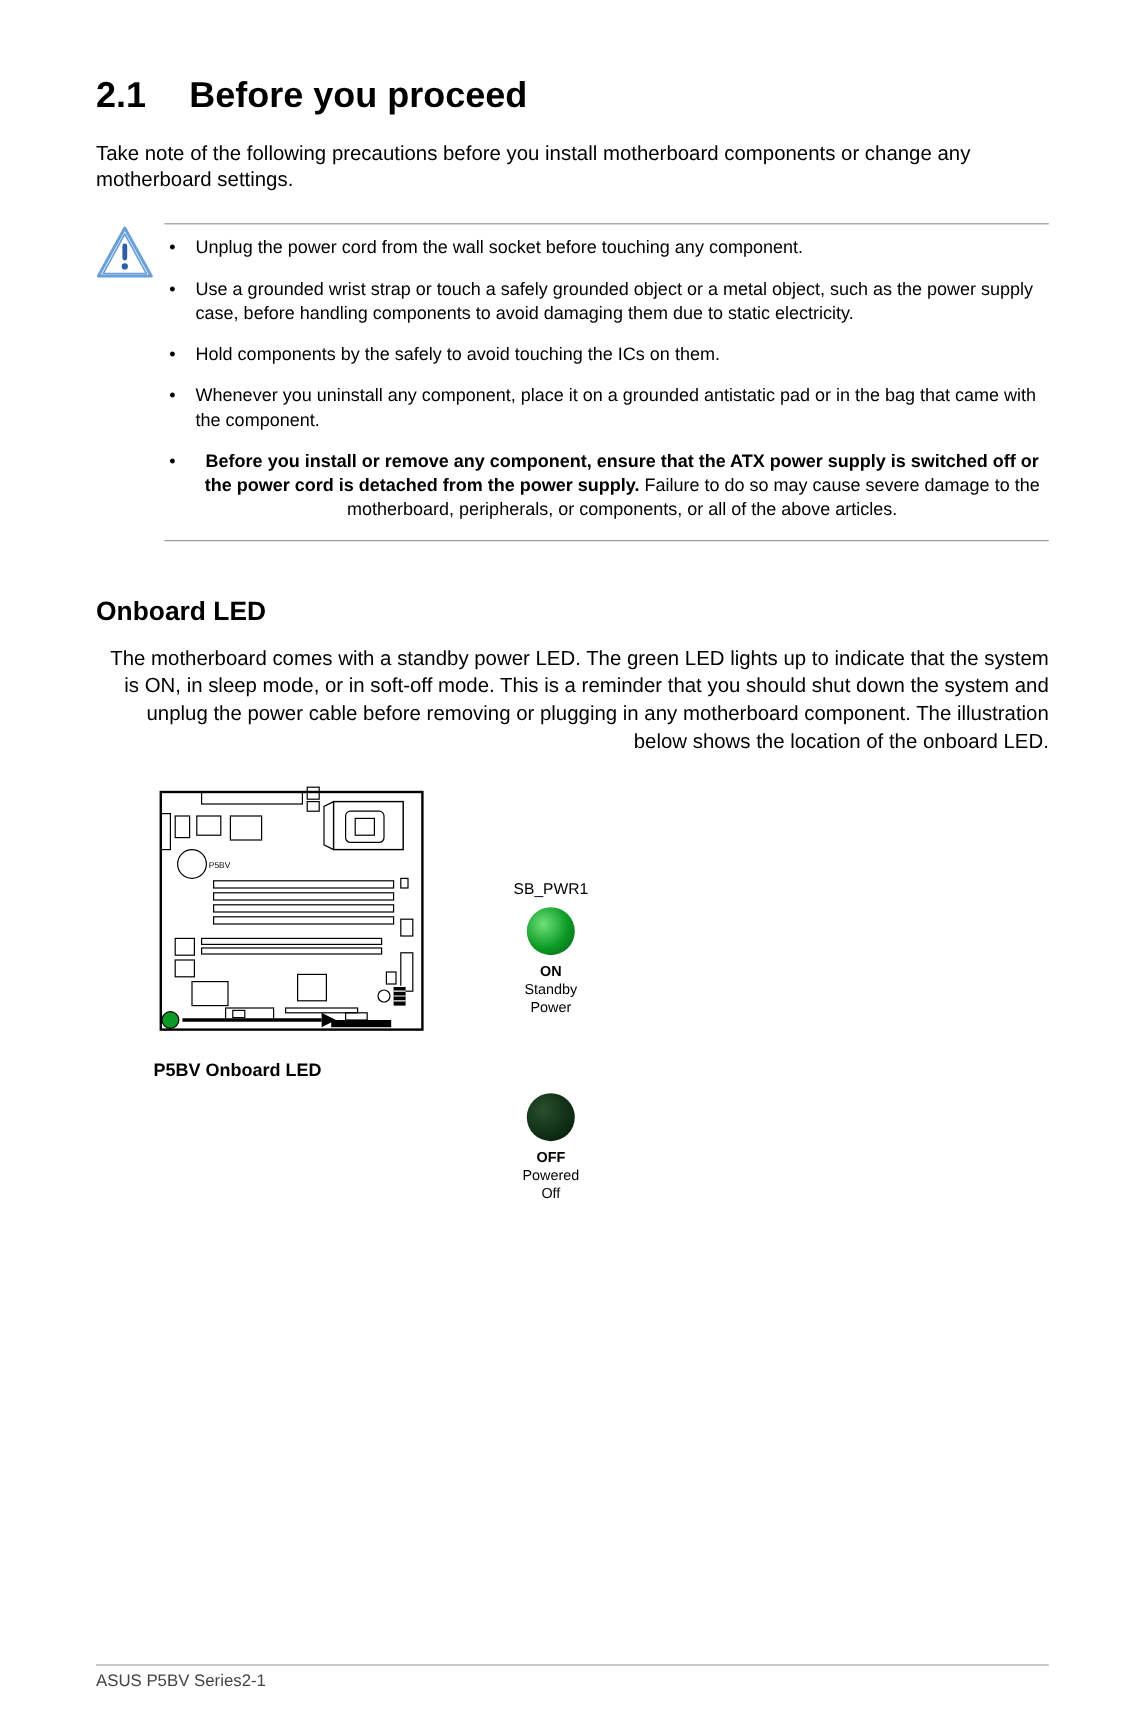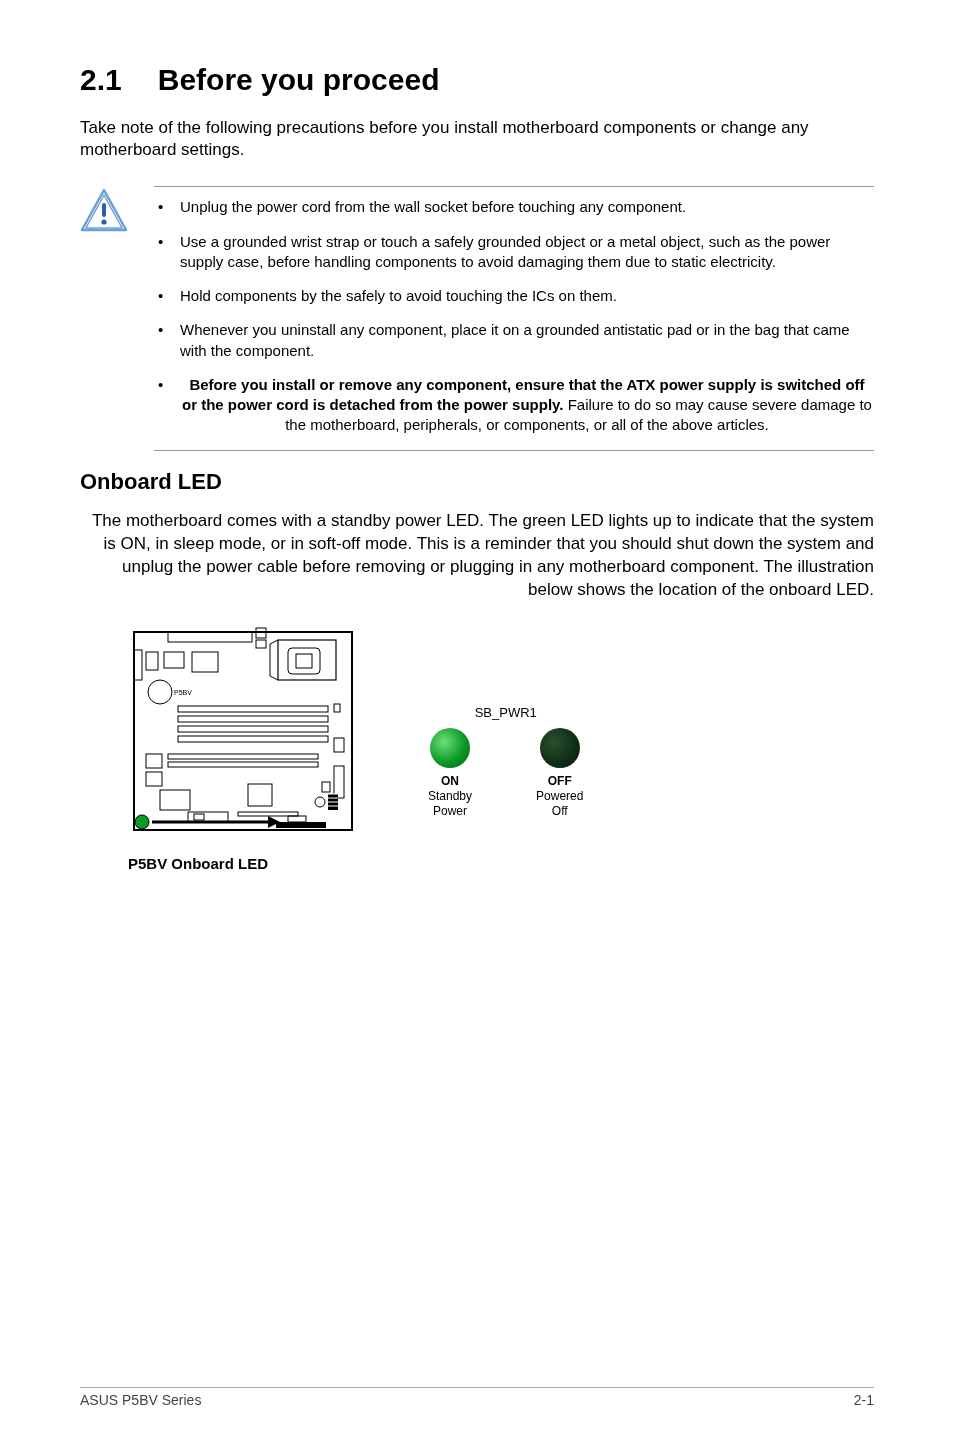--- a/index.html
+++ b/index.html
@@ -15,22 +15,22 @@
   .section-heading {
     font-size: 30px;
     font-weight: bold;
     margin-bottom: 16px;
   }
   .section-num { display: inline-block; margin-right: 36px; }
   .intro-p { font-size: 17px; margin: 0 0 24px 0; }
   .callout {
     display: flex;
     align-items: flex-start;
-    gap: 26px;
-    margin-bottom: 16px;
+    gap: 9px;
+    margin-bottom: 44px;
   }
   .callout-icon { flex: 0 0 48px; padding-top: 2px; }
   .callout-body {
     flex: 1;
     border-top: 1px solid #999;
     border-bottom: 1px solid #999;
     padding: 10px 0 14px 0;
     font-size: 15px;
   }
   .callout-body ul { list-style: none; margin: 0; padding: 0; }
@@ -60,41 +60,39 @@
     gap: 70px;
     margin-left: 48px;
   }
   .mobo-wrap { flex: 0 0 auto; }
   .led-legend {
     flex: 0 0 auto;
     padding-top: 78px;
     text-align: center;
   }
   .led-title { font-size: 13px; margin-bottom: 6px; }
-  .led-pair { display: flex; gap: 64px; justify-content: center; }
+  .led-pair { display: flex; gap: 64px; justify-content: center; flex-direction: column; }
   .led-col { display: flex; flex-direction: column; align-items: center; font-size: 12px; line-height: 1.25; }
   .led-dot {
     width: 40px; height: 40px; border-radius: 50%;
     margin-bottom: 6px;
   }
   .led-on { background: radial-gradient(circle at 35% 35%, #6fe07a, #0c9a25 55%, #065e15 100%); }
   .led-off { background: radial-gradient(circle at 35% 35%, #2a4f2e, #0f2d14 60%, #061a0a 100%); }
   .mobo-caption { font-weight: bold; font-size: 15px; margin-top: 2px; }
 
   .footer {
     position: fixed;
     bottom: 28px;
     left: 80px;
     right: 80px;
     display: flex;
-    justify-content: space-between;
     font-size: 14px;
     color: #444;
     border: none;
-    gap: 20px;
   }
   .footer-line {
     position: fixed;
     bottom: 50px;
     left: 80px;
     right: 80px;
     height: 0;
     border-top: 1px solid #aaa;
   }
   b { font-weight: bold; }

